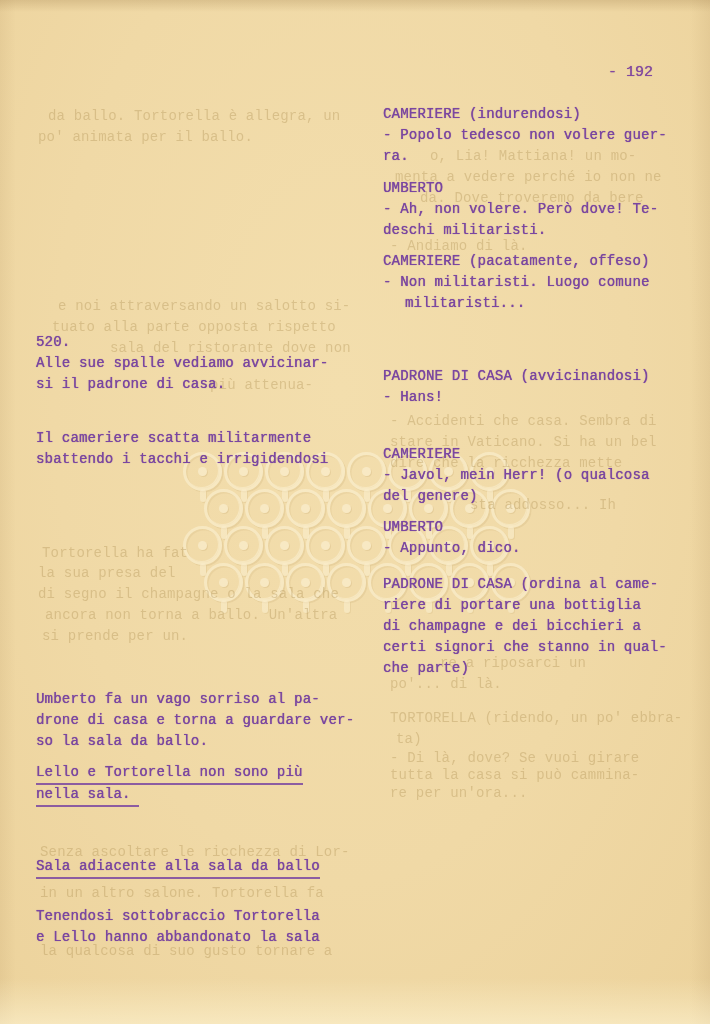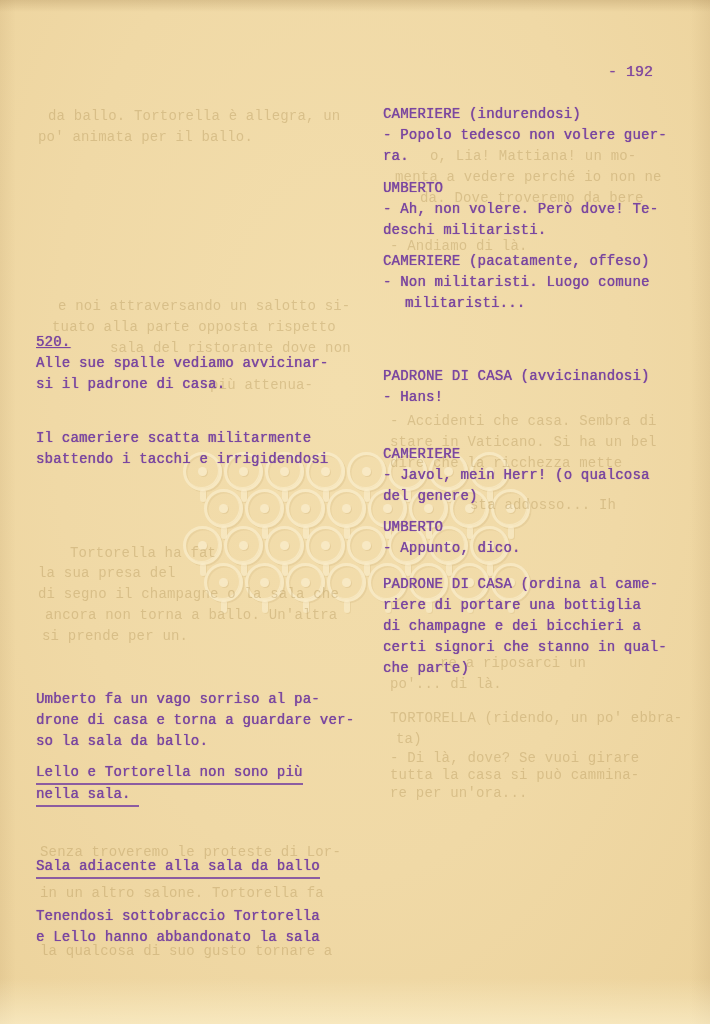--- a/index.html
+++ b/index.html
@@ -228,47 +228,47 @@
       <div class="gl" style="left: 420px; top: 188px;">da. Dove troveremo da bere</div>
       <div class="gl" style="left: 390px; top: 236px;">- Andiamo di là.</div>
       <div class="gl" style="left: 58px; top: 296px;">e noi attraversando un salotto si-</div>
       <div class="gl" style="left: 52px; top: 317px;">tuato alla parte opposta rispetto</div>
       <div class="gl" style="left: 110px; top: 338px;">sala del ristorante dove non</div>
       <div class="gl" style="left: 210px; top: 375px;">più attenua-</div>
       <div class="gl" style="left: 390px; top: 411px;">- Accidenti che casa. Sembra di</div>
       <div class="gl" style="left: 390px; top: 432px;">stare in Vaticano. Si ha un bel</div>
       <div class="gl" style="left: 390px; top: 453px;">dire che la ricchezza mette</div>
       <div class="gl" style="left: 470px; top: 495px;">sta addosso... Ih</div>
-      <div class="gl" style="left: 42px; top: 543px; margin-left: 28px;">Tortorella ha fat</div>
+      <div class="gl" style="left: 42px; top: 543px;">Tortorella ha fat</div>
       <div class="gl" style="left: 38px; top: 563px;">la sua presa del</div>
       <div class="gl" style="left: 38px; top: 584px; text-align: right;">di segno il champagne o la sala che</div>
       <div class="gl" style="left: 45px; top: 605px;">ancora non torna a ballo. Un'altra</div>
       <div class="gl" style="left: 42px; top: 626px;">si prende per un.</div>
       <div class="gl" style="left: 440px; top: 653px;">re a riposarci un</div>
       <div class="gl" style="left: 390px; top: 674px;">po'... di là.</div>
       <div class="gl" style="left: 390px; top: 708px;">TORTORELLA (ridendo, un po' ebbra-</div>
       <div class="gl" style="left: 396px; top: 729px;">ta)</div>
       <div class="gl" style="left: 390px; top: 748px;">- Di là, dove? Se vuoi girare</div>
       <div class="gl" style="left: 390px; top: 765px;">tutta la casa si può cammina-</div>
       <div class="gl" style="left: 390px; top: 783px;">re per un'ora...</div>
-      <div class="gl" style="left: 40px; top: 842px;">Senza troveremo le proteste di Lor-</div>
+      <div class="gl" style="left: 40px; top: 842px;">Senza ascoltare le ricchezza di Lor-</div>
       <div class="gl" style="left: 40px; top: 883px;">in un altro salone. Tortorella fa</div>
       <div class="gl" style="left: 40px; top: 941px;">la qualcosa di suo gusto tornare a</div>
     </div>
   <div id="text-layer">
       <div class="tl" style="left: 383px; top: 104px;">CAMERIERE (indurendosi)</div>
       <div class="tl" style="left: 383px; top: 125px;">- Popolo tedesco non volere guer-</div>
       <div class="tl" style="left: 383px; top: 146px;">ra.</div>
       <div class="tl" style="left: 383px; top: 178px;">UMBERTO</div>
       <div class="tl" style="left: 383px; top: 199px;">- Ah, non volere. Però dove! Te-</div>
       <div class="tl" style="left: 383px; top: 220px;">deschi militaristi.</div>
       <div class="tl" style="left: 383px; top: 251px;">CAMERIERE (pacatamente, offeso)</div>
       <div class="tl" style="left: 383px; top: 272px;">- Non militaristi. Luogo comune</div>
       <div class="tl" style="left: 383px; top: 293px; padding-left: 22px;">militaristi...</div>
-      <div class="tl" style="left: 36px; top: 332px; text-decoration: underline;">520.</div>
+      <div class="tl" style="left: 36px; top: 332px;">520.</div>
       <div class="tl" style="left: 36px; top: 353px;">Alle sue spalle vediamo avvicinar-</div>
       <div class="tl" style="left: 36px; top: 374px;">si il padrone di casa.</div>
       <div class="tl" style="left: 383px; top: 366px;">PADRONE DI CASA (avvicinandosi)</div>
       <div class="tl" style="left: 383px; top: 387px;">- Hans!</div>
       <div class="tl" style="left: 36px; top: 428px;">Il cameriere scatta militarmente</div>
       <div class="tl" style="left: 36px; top: 449px;">sbattendo i tacchi e irrigidendosi</div>
       <div class="tl" style="left: 383px; top: 444px;">CAMERIERE</div>
       <div class="tl" style="left: 383px; top: 465px;">- Javol, mein Herr! (o qualcosa</div>
       <div class="tl" style="left: 383px; top: 486px;">del genere)</div>
       <div class="tl" style="left: 383px; top: 517px;">UMBERTO</div>

